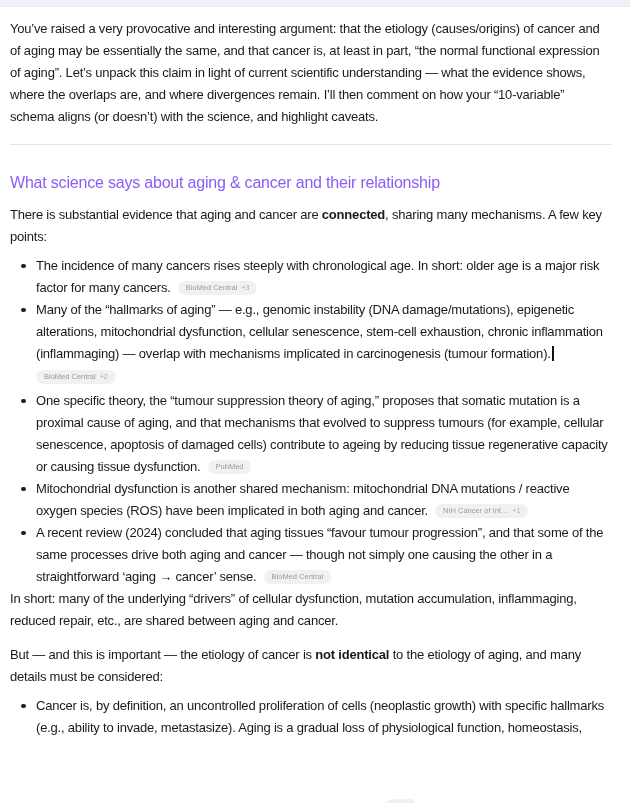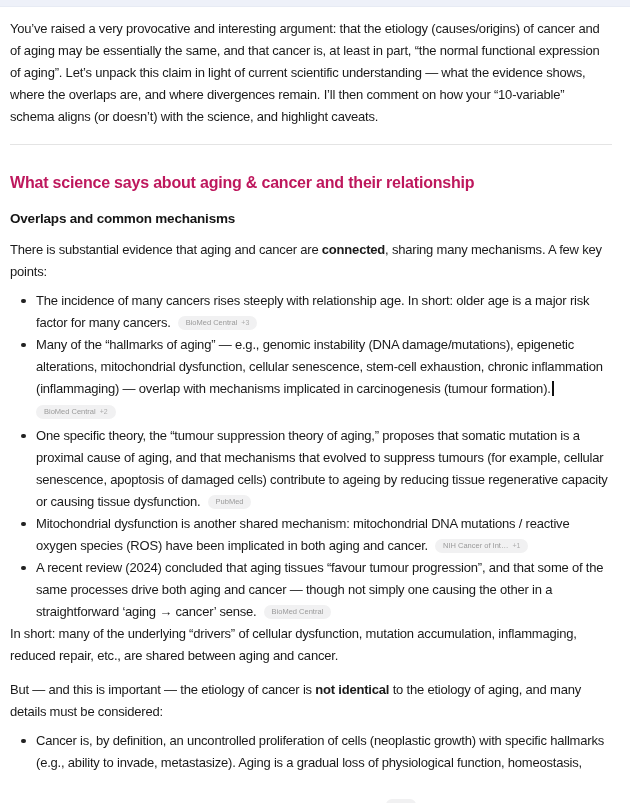--- a/index.html
+++ b/index.html
@@ -29,22 +29,22 @@
   .divider {
     border: none;
     border-top: 1px solid #e4e4e4;
     margin: 16px 0 0 0;
   }
   h2 {
     font-size: 16px;
     line-height: 21px;
     margin: 27px 0 0 0;
     letter-spacing: -0.2px;
-    font-weight: bold;
-    color: #be185d;
+    font-weight: normal;
+    color: #8b5cf6;
   }
   h3 {
     font-size: 13.5px;
     line-height: 18px;
     margin: 17px 0 0 0;
     font-weight: bold;
     color: #161616;
   }
   .lead { margin-top: 11px; }
   .b { font-weight: bold; }
@@ -110,28 +110,27 @@
 <div class="topbar"></div>
 
 <div class="content">
 
   <p class="intro">You’ve raised a very provocative and interesting argument: that the etiology (causes/origins) of cancer and of aging may be essentially the same, and that cancer is, at least in part, “the normal functional expression of aging”. Let’s unpack this claim in light of current scientific understanding — what the evidence shows, where the overlaps are, and where divergences remain. I’ll then comment on how your “10-variable” schema aligns (or doesn’t) with the science, and highlight caveats.</p>
 
   <hr class="divider">
 
   <h2>What science says about aging &amp; cancer and their relationship</h2>
 
-  <h3>Overlaps and common mechanisms</h3>
 
   <p class="lead"><span>There is substantial evidence that aging and cancer are </span><span class="b">connected</span><span>, sharing many mechanisms. A few key points:</span></p>
 
   <ul>
     <li>
       <span class="dot"></span>
-      <span>The incidence of many cancers rises steeply with relationship age. In short: older age is a major risk factor for many cancers.</span><span class="badge">
+      <span>The incidence of many cancers rises steeply with chronological age. In short: older age is a major risk factor for many cancers.</span><span class="badge">
           <span>BioMed Central</span>
           <span class="badge-extra">+3</span>
         </span>
     </li>
     <li>
       <span class="dot"></span>
       <span>Many of the “hallmarks of aging” — e.g., genomic instability (DNA damage/mutations), epigenetic alterations, mitochondrial dysfunction, cellular senescence, stem-cell exhaustion, chronic inflammation (inflammaging) — overlap with mechanisms implicated in carcinogenesis (tumour formation).</span><span class="caret"></span>
       <div class="badge-line">
         <span class="badge">
             <span>BioMed Central</span>

